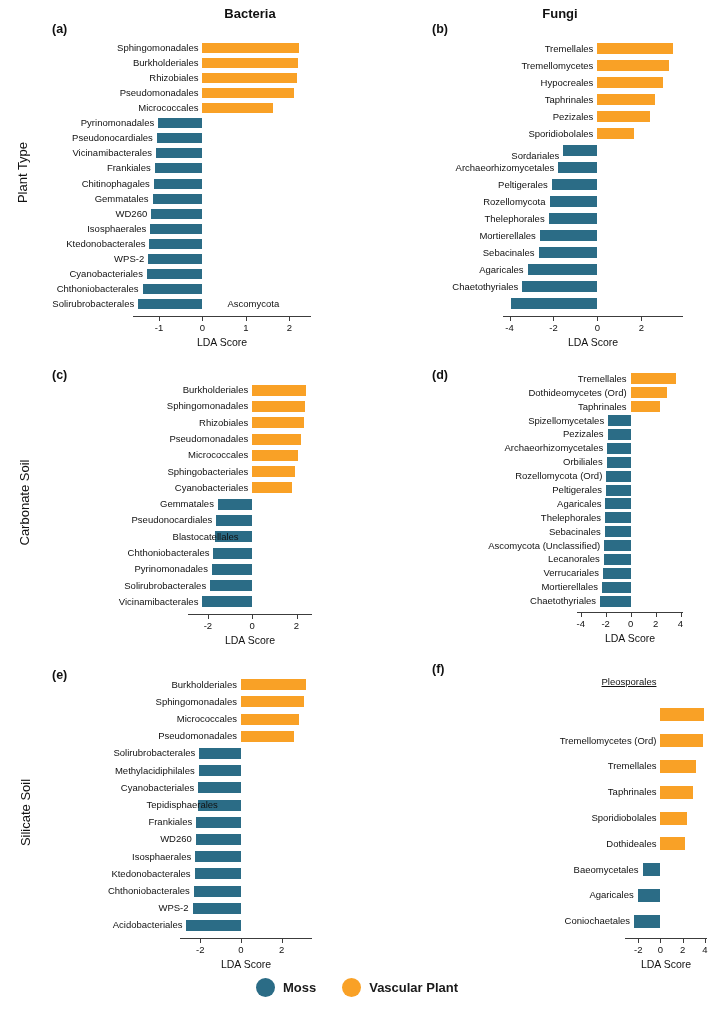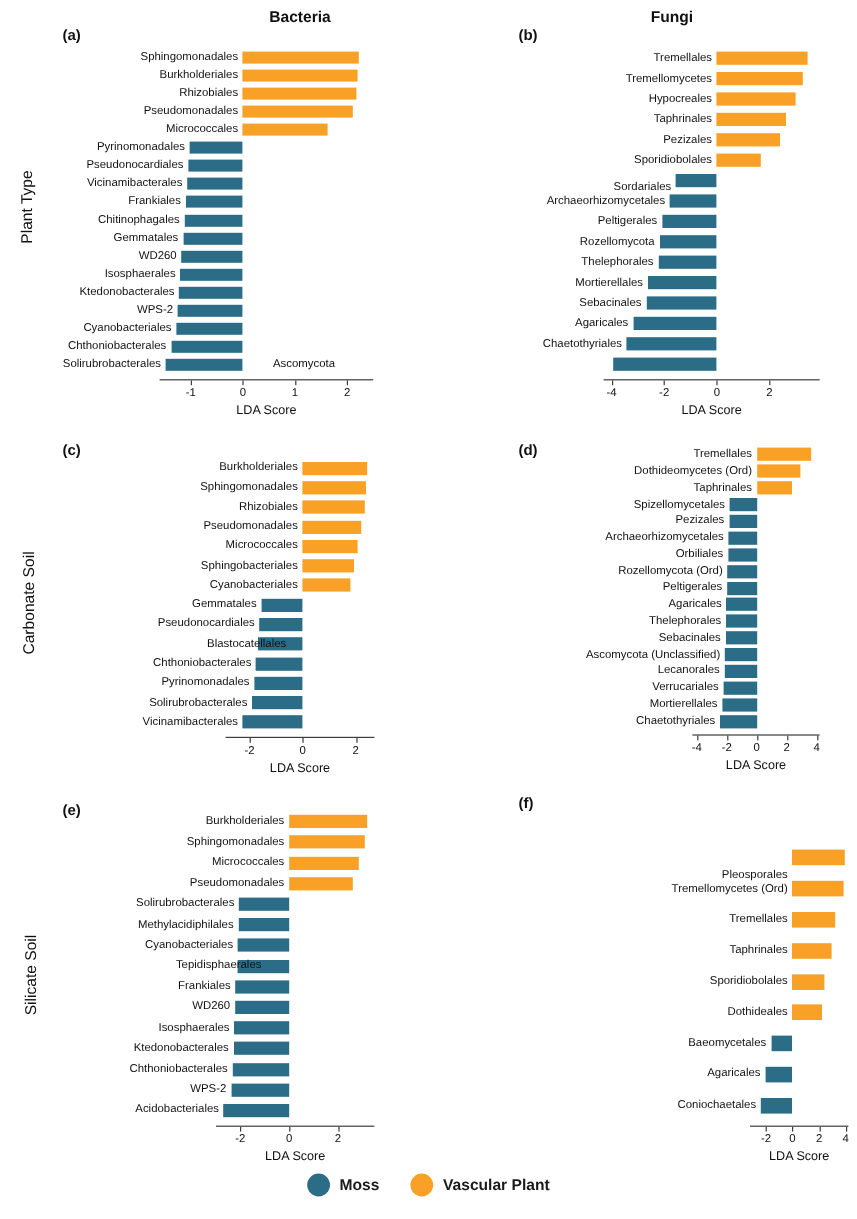--- a/index.html
+++ b/index.html
@@ -318,21 +318,21 @@
       <div class="axis-line" style="left: 180px; top: 938px; width: 132px; height: 1px;"></div>
       <div class="tick" style="left: 200.308px; top: 939px;"></div>
       <div class="ticklabel" style="left: 180.308px; top: 944px; width: 40px;">-2</div>
       <div class="tick" style="left: 240.923px; top: 939px;"></div>
       <div class="ticklabel" style="left: 220.923px; top: 944px; width: 40px;">0</div>
       <div class="tick" style="left: 281.538px; top: 939px;"></div>
       <div class="ticklabel" style="left: 261.538px; top: 944px; width: 40px;">2</div>
       <div class="xlabel" style="left: 186px; top: 958px; width: 120px;">LDA Score</div>
       <div class="panel-tag" style="left: 432px; top: 662px;">(f)</div>
       <div class="bar" style="left: 660.459px; top: 708.389px; width: 43.7703px; height: 13px; background: rgb(249, 161, 38);"></div>
-      <div class="cat-label" style="left: 0px; width: 656.459px; top: 724px;">Pleosporales</div>
+      <div class="cat-label" style="left: 0px; width: 656.459px; top: 676px; text-decoration: underline;">Pleosporales</div>
       <div class="bar" style="left: 660.459px; top: 734.167px; width: 42.1081px; height: 13px; background: rgb(249, 161, 38);"></div>
       <div class="cat-label" style="left: 0px; width: 656.459px; top: 734.667px;">Tremellomycetes (Ord)</div>
       <div class="bar" style="left: 660.459px; top: 759.944px; width: 35.4595px; height: 13px; background: rgb(249, 161, 38);"></div>
       <div class="cat-label" style="left: 0px; width: 656.459px; top: 760.444px;">Tremellales</div>
       <div class="bar" style="left: 660.459px; top: 785.722px; width: 32.1351px; height: 13px; background: rgb(249, 161, 38);"></div>
       <div class="cat-label" style="left: 0px; width: 656.459px; top: 786.222px;">Taphrinales</div>
       <div class="bar" style="left: 660.459px; top: 811.5px; width: 26.5946px; height: 13px; background: rgb(249, 161, 38);"></div>
       <div class="cat-label" style="left: 0px; width: 656.459px; top: 812px;">Sporidiobolales</div>
       <div class="bar" style="left: 660.459px; top: 837.278px; width: 24.9324px; height: 13px; background: rgb(249, 161, 38);"></div>
       <div class="cat-label" style="left: 0px; width: 656.459px; top: 837.778px;">Dothideales</div>

